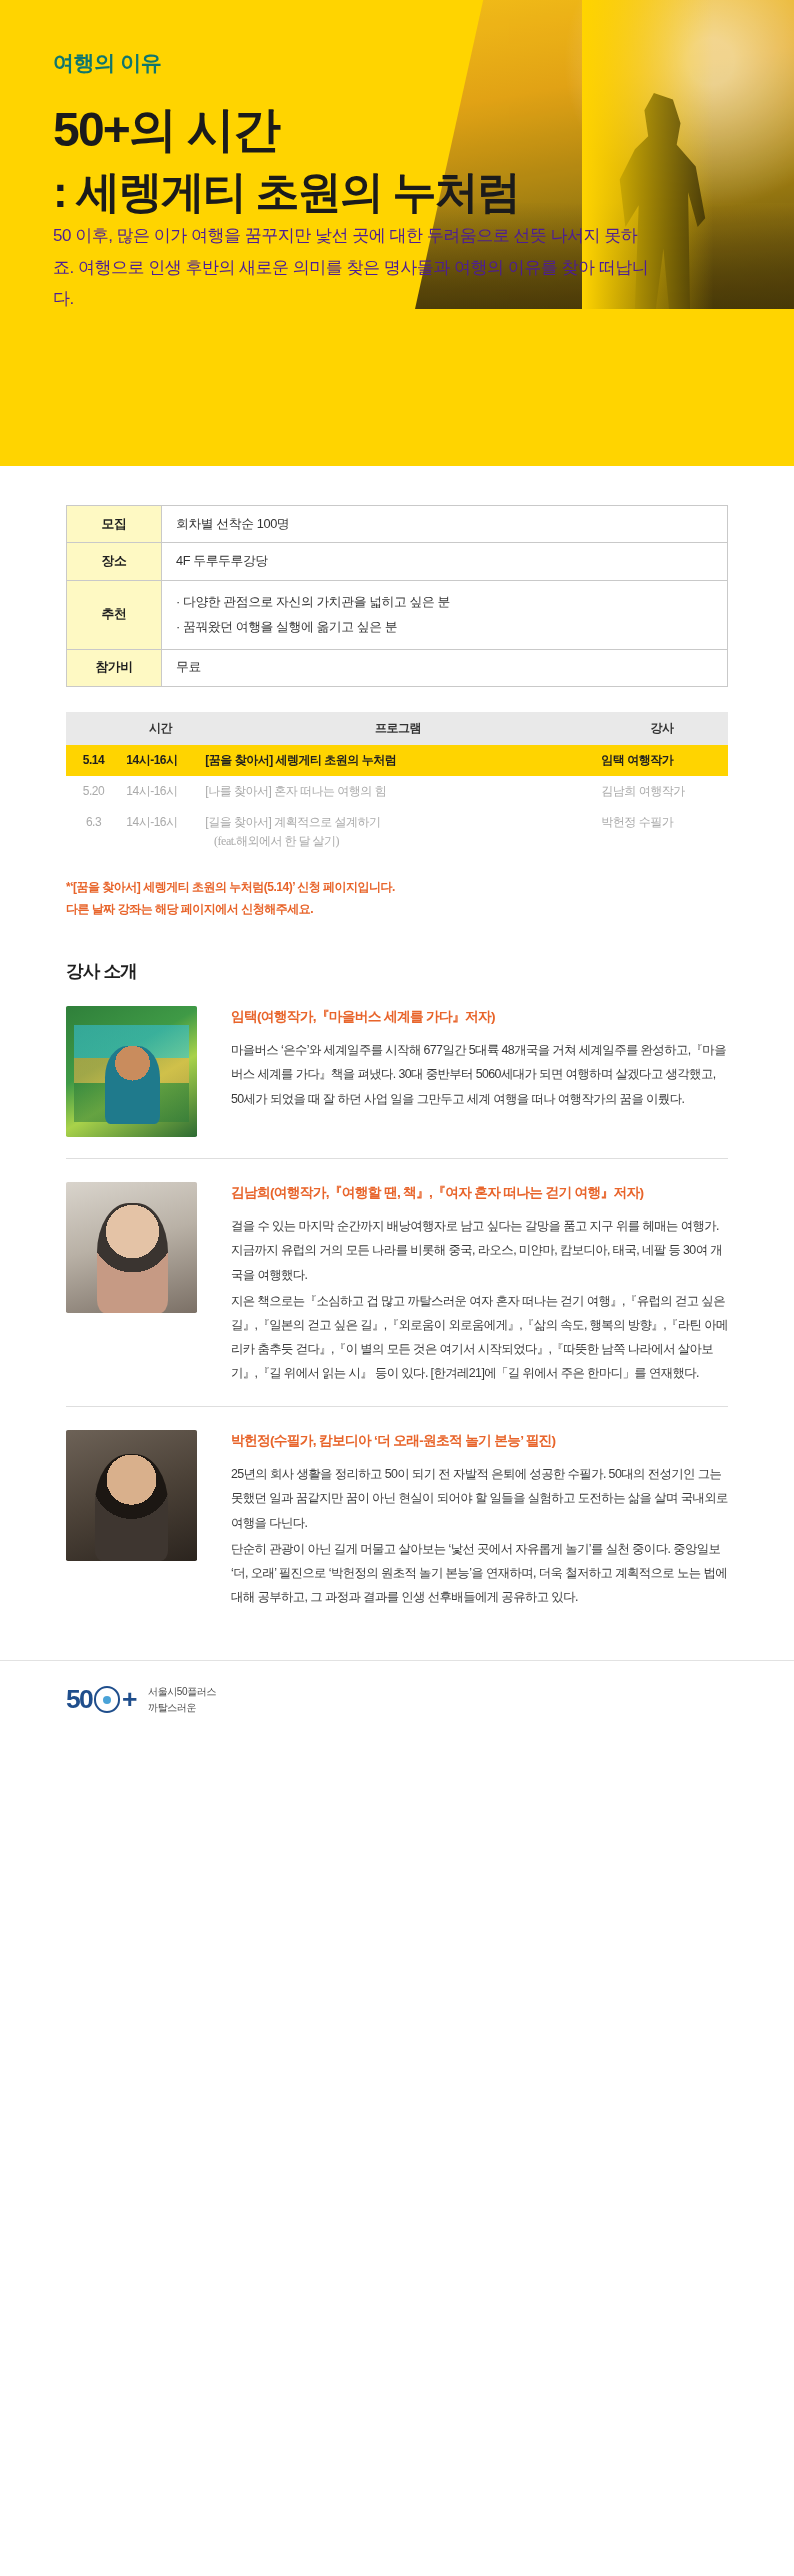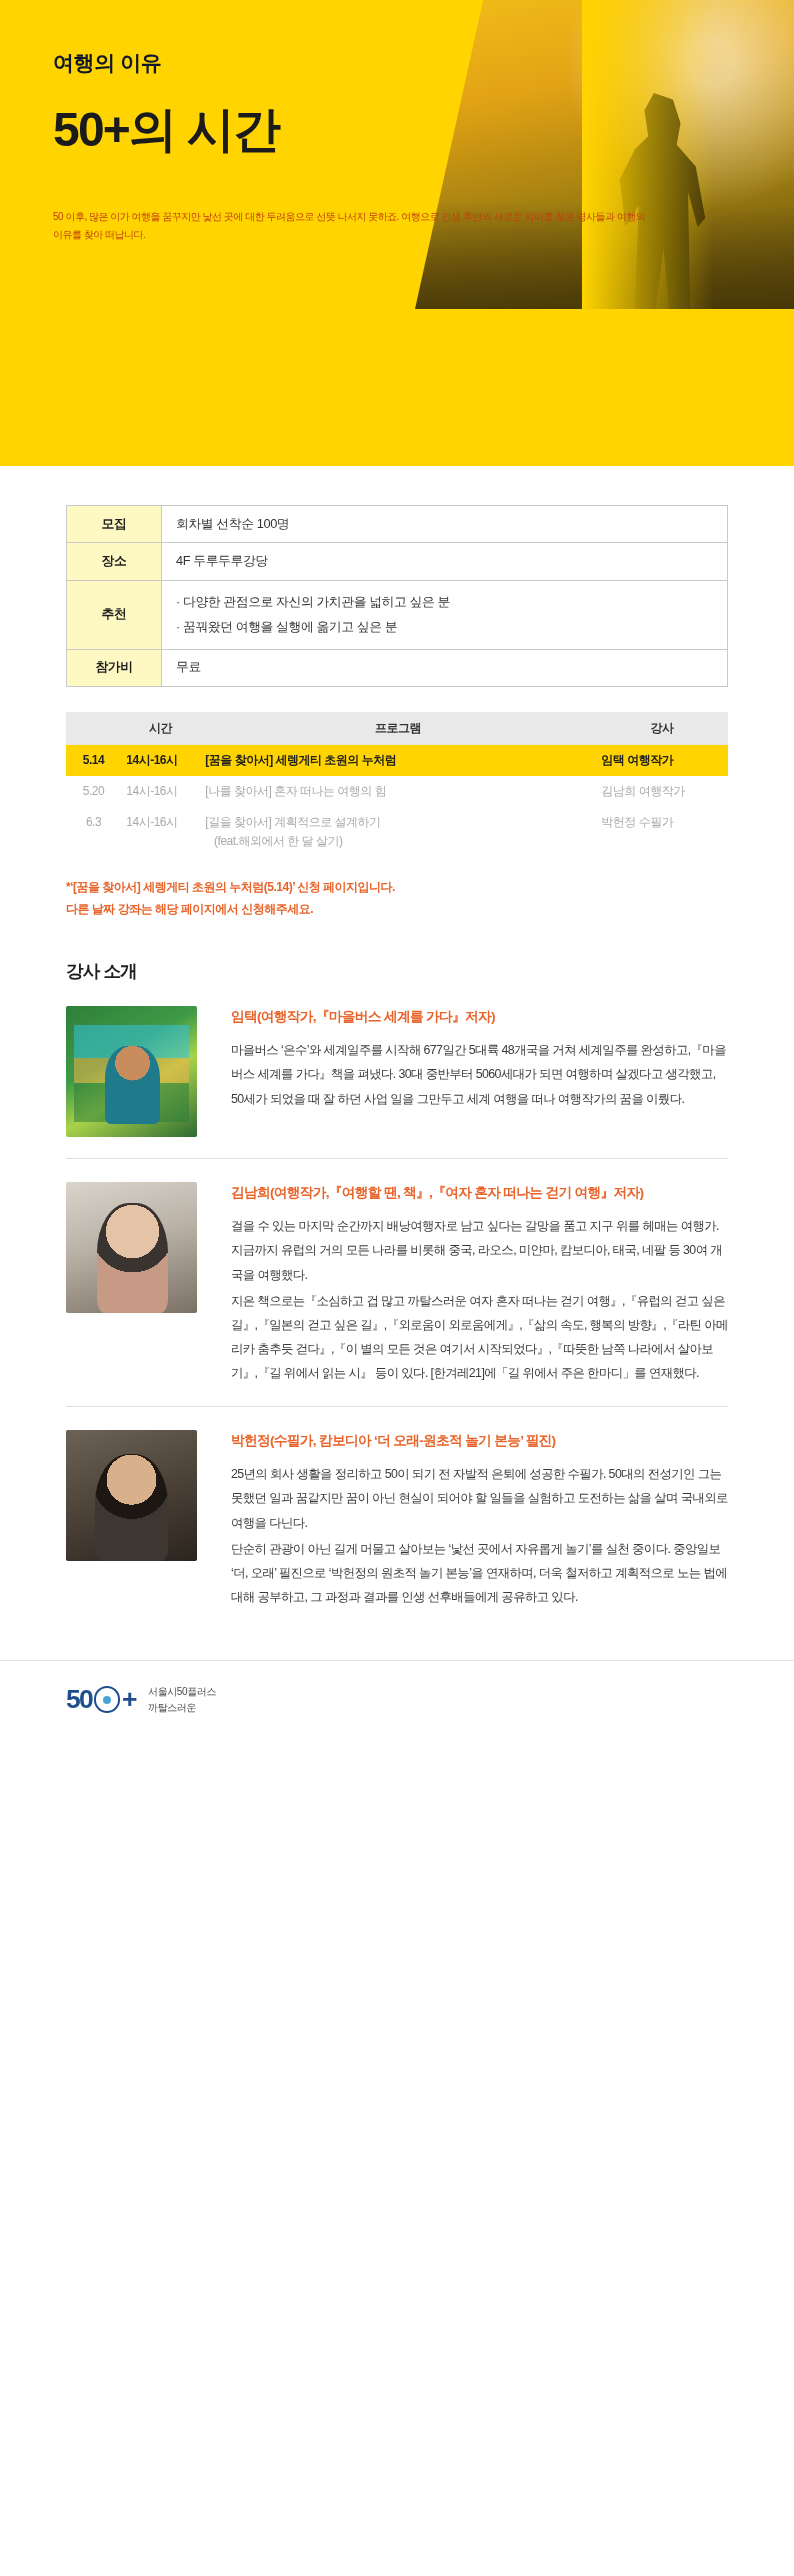--- a/index.html
+++ b/index.html
@@ -56,44 +56,43 @@
     background: linear-gradient(90deg, #ffd400 0%, rgba(255,212,0,0.0) 62%);
   }
   .hero-inner {
     position: relative;
     padding: 49px 53px 0 53px;
     z-index: 3;
   }
   .kicker {
     font-size: 21px;
     font-weight: bold;
-    color: #0f172a;
+    color: #0f766e;
     letter-spacing: -0.4px;
     margin-bottom: 23px;
   }
   .title-main {
     font-size: 48px;
     font-weight: bold;
     color: #1b1b1b;
     letter-spacing: -1.8px;
     line-height: 1.24;
   }
   .title-sub {
     font-size: 44px;
     font-weight: bold;
     color: #1b1b1b;
     letter-spacing: -1.8px;
     line-height: 1.3;
     margin-top: 3.5px;
   }
   .hero-desc {
-    margin-top: 48px;
-    font-size: 10px;
+    font-size: 17px;
     line-height: 1.85;
-    color: #c2410c;
+    color: #4c1d95;
     letter-spacing: -0.5px;
     max-width: 600px;
     font-weight: 500;
   }
   
   .torn {
     position: absolute;
     left: 0; bottom: 0;
     width: 794px; height: 23px;
     background: #ffd400;
@@ -160,21 +159,21 @@
   }
   table.sched tbody tr.active td { color: #1f1f1f; font-weight: bold; }
   table.sched tbody tr.active { background: #ffd400; }
   td.c-date { width: 55px; text-align: center; }
   td.c-time { width: 79px; text-align: left; }
   td.c-prog { text-align: left; padding-left: 8.8px; }
   td.c-host { width: 132px; text-align: left; }
   th.h-date { width: 55px; }
   th.h-time { width: 79px; }
   th.h-host { width: 132px; }
-  .sub-line { display:block; padding-left: 8.8px; }
+  .sub-line { display:block; padding-left: 8.8px; font-family: Liberation Serif, serif; }
 
   .notice {
     margin-top: 19.4px;
     font-size: 12px;
     color: #e8642a;
     line-height: 1.85;
     letter-spacing: -0.5px;
     font-weight: bold;
   }
 
@@ -299,20 +298,21 @@
 
   <div class="hero">
     <div class="hero-photo">
       <div class="grass"></div>
     </div>
     <div class="hero-fade"></div>
 
     <div class="hero-inner">
       <div class="kicker">여행의 이유</div>
       <div class="title-main">50+의 시간</div>
+      <div class="title-sub">: 세렝게티 초원의 누처럼</div>
       <div class="hero-desc">50 이후, 많은 이가 여행을 꿈꾸지만 낯선 곳에 대한 두려움으로 선뜻 나서지 못하죠. 여행으로 인생 후반의 새로운 의미를 찾은 명사들과 여행의 이유를 찾아 떠납니다.</div>
     </div>
 
     <div class="torn-wrap">
       <div class="torn"></div>
     </div>
   </div>
 
   <div class="content">
 

